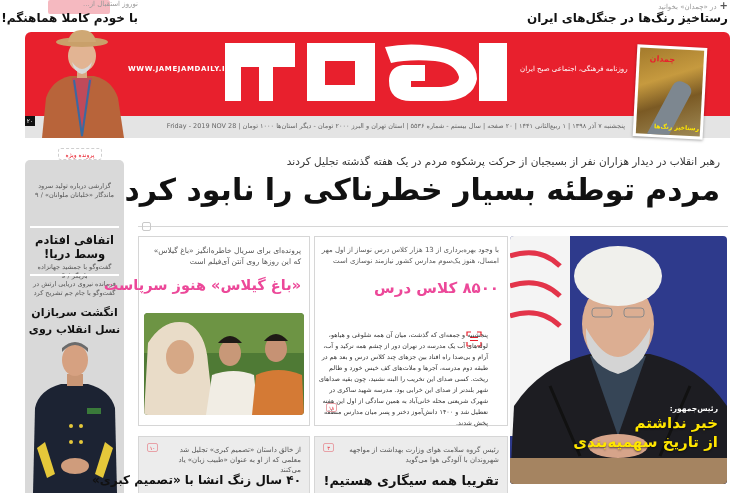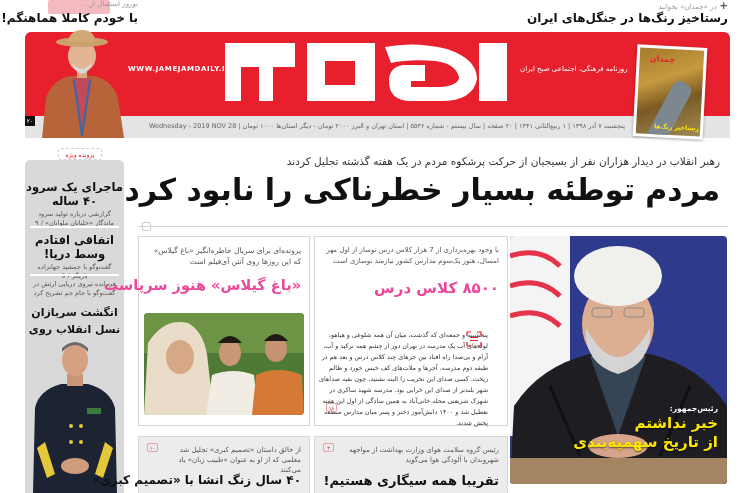--- a/index.html
+++ b/index.html
@@ -72,21 +72,21 @@
   <div class="kicker">نوروز استقبال از...</div>
   <div class="title">با خودم کاملا هماهنگم!</div>
 </div>
 <div class="teaser-right rtl">
   <div class="kicker"><span class="plus">+</span><span>در «چمدان» بخوانید</span></div>
   <div class="title">رستاخیز رنگ‌ها در جنگل‌های ایران</div>
 </div>
 
 <div class="masthead"></div>
 <div class="infobar">
-  <div class="txt rtl">پنجشنبه ۷ آذر ۱۳۹۸  |  ۱ ربیع‌الثانی ۱۴۴۱  |  ۲۰ صفحه  |  سال بیستم - شماره ۵۵۳۶  |  استان تهران و البرز ۲۰۰۰ تومان - دیگر استان‌ها ۱۰۰۰ تومان  |  Wednesday - 2019 NOV 28</div>
+  <div class="txt rtl">پنجشنبه ۷ آذر ۱۳۹۸  |  ۱ ربیع‌الثانی ۱۴۴۱  |  ۲۰ صفحه  |  سال بیستم - شماره ۵۵۳۶  |  استان تهران و البرز ۲۰۰۰ تومان - دیگر استان‌ها ۱۰۰۰ تومان  |  Friday - 2019 NOV 28</div>
 </div>
 <div class="page-no">۲۰</div>
 
 <svg class="logo" viewBox="0 0 300 70">
 
   <path d="M10 6 H80 V30 H58 V64 H10 Z" fill="#fff"></path>
   <path d="M26 30 H44 V64 H26 Z" fill="#e8202d"></path>
   <path d="M92 6 H160 V64 H92 Z" fill="#fff"></path>
   <path d="M110 24 H140 V48 H110 Z" fill="#e8202d"></path>
   <path d="M170 10 Q200 4 232 12 Q262 22 262 42 Q258 64 226 64 H196 Q174 64 174 44 Q174 30 188 28 H210 V44 H196 V50 H226 Q244 48 244 40 Q240 26 220 24 Q194 22 176 26 Z" fill="#fff"></path>
@@ -116,21 +116,20 @@
 
 <div class="subhead rtl">رهبر انقلاب در دیدار هزاران نفر از بسیجیان از حرکت پرشکوه مردم در یک هفته گذشته تجلیل کردند</div>
 <div class="headline rtl">مردم توطئه بسیار خطرناکی را نابود کردند</div>
 <div class="divider-h"></div>
 <div class="small-icon" style="left:142px;top:222px;"></div>
 
 <div class="sidebar-label rtl">پرونده ویژه</div>
 <div class="sidebar"></div>
 
 <div class="sb-item rtl" style="top:180px;">
-  <div class="sb-title">ماجرای یک سرود ۴۰ ساله</div>
   <div class="sb-desc" style="padding:2px 8px;">گزارشی درباره تولید سرود ماندگار «خلبانان ملوانان» / ۹</div>
 </div>
 <div class="sb-sep" style="top:226px;"></div>
 
 <div class="sb-item rtl" style="top:233px;">
   <div class="sb-title" style="padding:0 2px;">اتفاقی افتادم وسط دریا!</div>
   <div class="sb-desc" style="padding:2px 4px;">گفت‌وگو با جمشید جهانزاده بازیگر / 9</div>
 </div>
 <div class="sb-sep" style="top:274px;"></div>
 
@@ -166,21 +165,21 @@
     <path d="M62 102 L68 62 Q90 54 110 62 L114 102 Z" fill="#f1ede4"></path>
     <ellipse cx="86" cy="40" rx="11" ry="13" fill="#c89878"></ellipse>
     <path d="M74 30 Q86 16 98 30 Z" fill="#1f1a16"></path>
     <path d="M108 102 L112 62 Q134 52 158 62 L160 102 Z" fill="#d47a35"></path>
     <ellipse cx="132" cy="36" rx="11" ry="13" fill="#c69274"></ellipse>
     <path d="M120 28 Q132 14 144 28 Z" fill="#1f1a16"></path>
   </svg>
 </div>
 
 <div class="box" style="left:314px;top:236px;width:194px;height:190px;">
-  <div class="kick rtl" style="right:8px;top:8px;width:178px;font-size:7px;">با وجود بهره‌برداری از 7 هزار کلاس درس نوساز از اول مهر امسال، هنوز یک‌سوم مدارس کشور نیازمند نوسازی است</div>
+  <div class="kick rtl" style="right:8px;top:8px;width:178px;font-size:7px;">با وجود بهره‌برداری از 13 هزار کلاس درس نوساز از اول مهر امسال، هنوز یک‌سوم مدارس کشور نیازمند نوسازی است</div>
   <div class="ttl rtl" style="right:8px;top:42px;font-size:15px;">۸۵۰۰ کلاس درس</div>
 </div>
 <svg class="qr-icon" viewBox="0 0 16 16">
   <path d="M1 5 V1 H5 M11 1 H15 V5 M15 11 V15 H11 M5 15 H1 V11" fill="none" stroke="#e8202d" stroke-width="1.2"></path>
   <rect x="4" y="6" width="8" height="1" fill="#e8202d"></rect>
   <rect x="4" y="9" width="8" height="1" fill="#e8202d"></rect>
 </svg>
 <div class="body-text rtl">پنجشنبه و جمعه‌ای که گذشت، میان آن همه شلوغی و هیاهو، لوله‌های آب یک مدرسه در تهران دور از چشم همه ترکید و آب، آرام و بی‌صدا راه افتاد بین جزهای چند کلاس درس و بعد هم در طبقه دوم مدرسه، آجرها و ملات‌های کف خیس خورد و ظالم ریخت. کسی صدای این تخریب را البته نشنید، چون بقیه صداهای شهر بلندتر از صدای این خرابی بود. مدرسه شهید ساکری در شهرک شریعتی محله خانی‌آباد به همین سادگی از اول این هفته تعطیل شد و ۱۴۰۰ دانش‌آموز دختر و پسر میان مدارس منطقه پخش شدند.</div>
 <div class="pg-badge" style="left:326px;top:403px;">۱۸</div>
 

